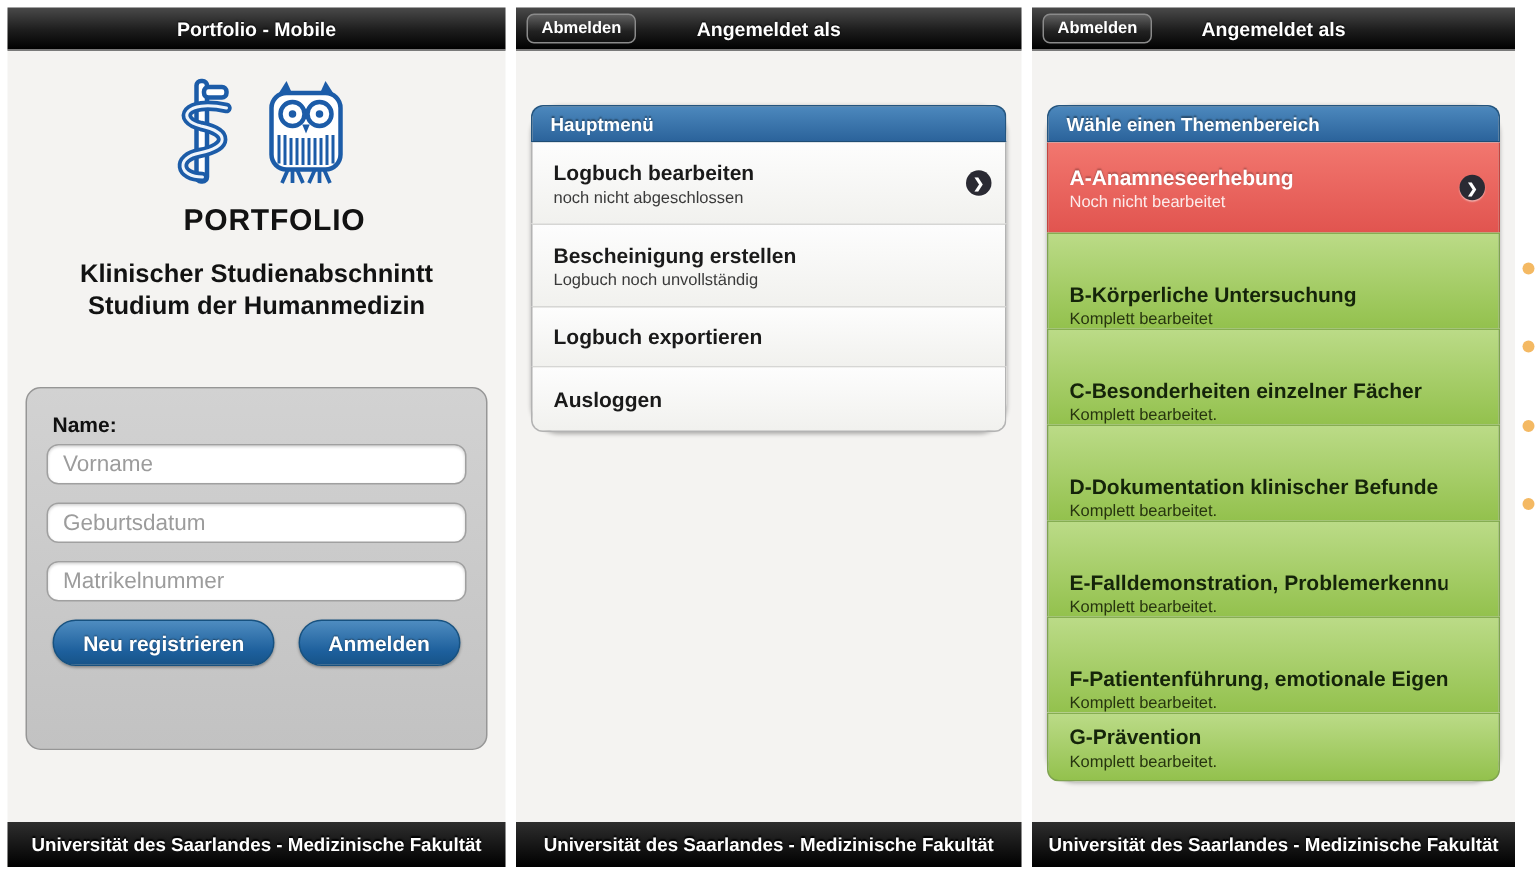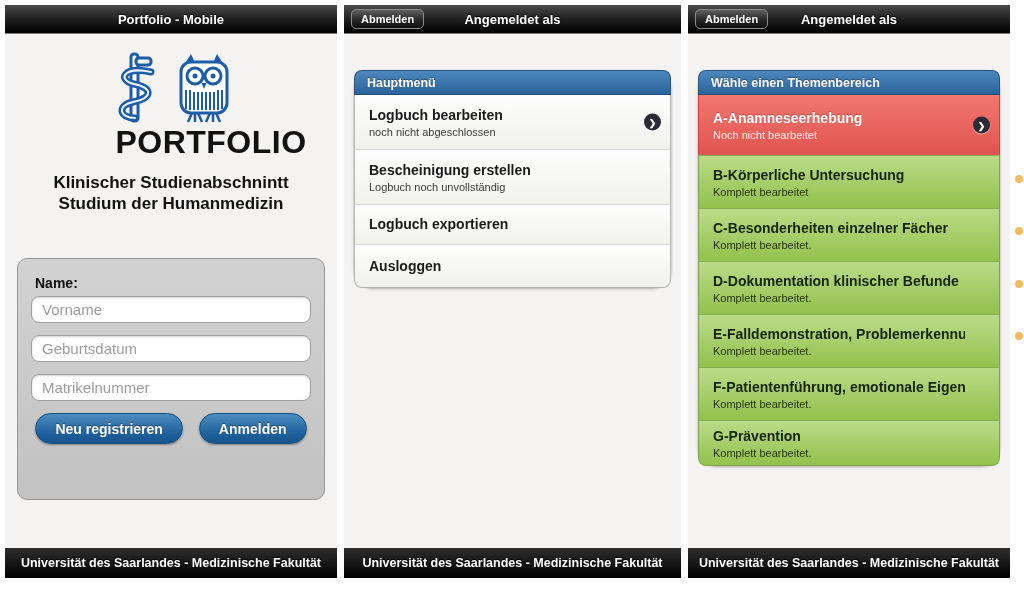--- a/index.html
+++ b/index.html
@@ -43,36 +43,36 @@
           white-space:nowrap;overflow:hidden;}
   .row .s{font-size:11px;color:#3a3a3a;margin-top:2px;line-height:12px;}
   .chev{position:absolute;right:9px;top:50%;transform:translateY(-50%);width:17px;height:17px;
         border-radius:50%;background:#2a2a33;color:#fff;font-size:9px;font-weight:bold;
         display:flex;align-items:center;justify-content:center;box-shadow:0 1px 1px rgba(255,255,255,.5);}
 
   
   .p2 .r0{height:54px;} .p2 .r1{height:55px;} .p2 .r2{height:40px;} .p2 .r3{height:44px;}
 
   
-  .p3 .r0{height:60px;} .p3 .r1,.p3 .r2,.p3 .r3,.p3 .r4,.p3 .r5{height:53px;} .p3 .r6{height:46px;}
+  .p3 .r0{height:60px;} .p3 .r1,.p3 .r2,.p3 .r3,.p3 .r4,.p3 .r5{height:64px;justify-content:flex-end;} .p3 .r6{height:46px;}
   .row.red{background:linear-gradient(#f2776f,#e1544f);
            border-left-color:#c4443f;border-right-color:#c4443f;border-top-color:#d8635c;}
   .row.red .t{color:#fff;text-shadow:0 -1px 1px rgba(0,0,0,.25);}
   .row.red .s{color:rgba(255,255,255,.88);}
   .row.green{background:linear-gradient(#bbdb87,#93c14d);
              border-left-color:#7fa350;border-right-color:#7fa350;border-top-color:#86ad52;}
   .row.green .t{color:#15240a;}
   .row.green .s{color:#27350f;}
   .row.green.last{border-bottom-color:#7fa350;}
 
   
   .logo-row{position:absolute;top:47px;left:0;right:0;display:flex;justify-content:center;
             align-items:flex-end;gap:12px;}
-  .app-title{position:absolute;top:119px;left:0;width:100%;text-align:center;font-size:32px;
-             font-weight:bold;letter-spacing:.5px;color:#121212;margin:0;padding-left:40px;}
+  .app-title{position:absolute;top:119px;left:0;width:100%;text-align:center;font-size:20px;
+             font-weight:bold;letter-spacing:.5px;color:#121212;margin:12px;}
   .app-sub{position:absolute;top:167px;left:0;width:100%;text-align:center;font-size:17px;
            font-weight:bold;color:#121212;line-height:21px;margin:0;}
   .login-box{position:absolute;left:12px;width:308px;top:253px;height:242px;box-sizing:border-box;
              background:linear-gradient(#d2d2d2,#c2c2c2);border:1px solid #969696;
              border-radius:10px;padding:16px 13px 0;}
   .login-box label{display:block;font-size:14px;font-weight:bold;color:#101010;margin:0 0 5px 4px;}
   .login-box input{display:block;width:100%;height:27px;margin-bottom:12px;box-sizing:border-box;
              border:1px solid #a0a0a0;border-radius:8px;background:#fff;padding:0 10px;
              font-size:15px;color:#333;box-shadow:inset 0 1px 2px rgba(0,0,0,.18);
              font-family:"Liberation Sans",sans-serif;}

